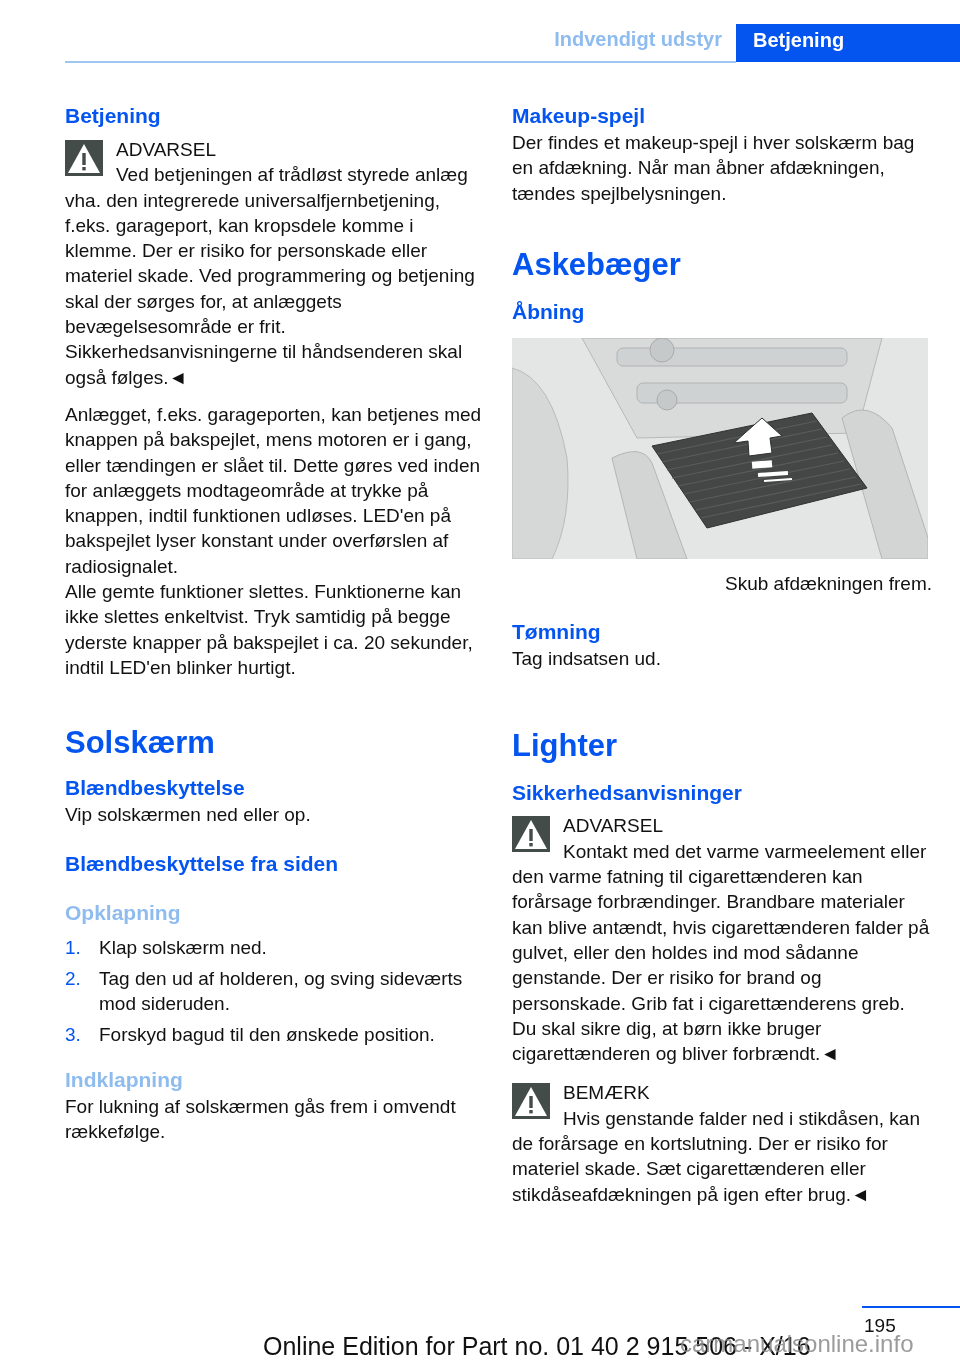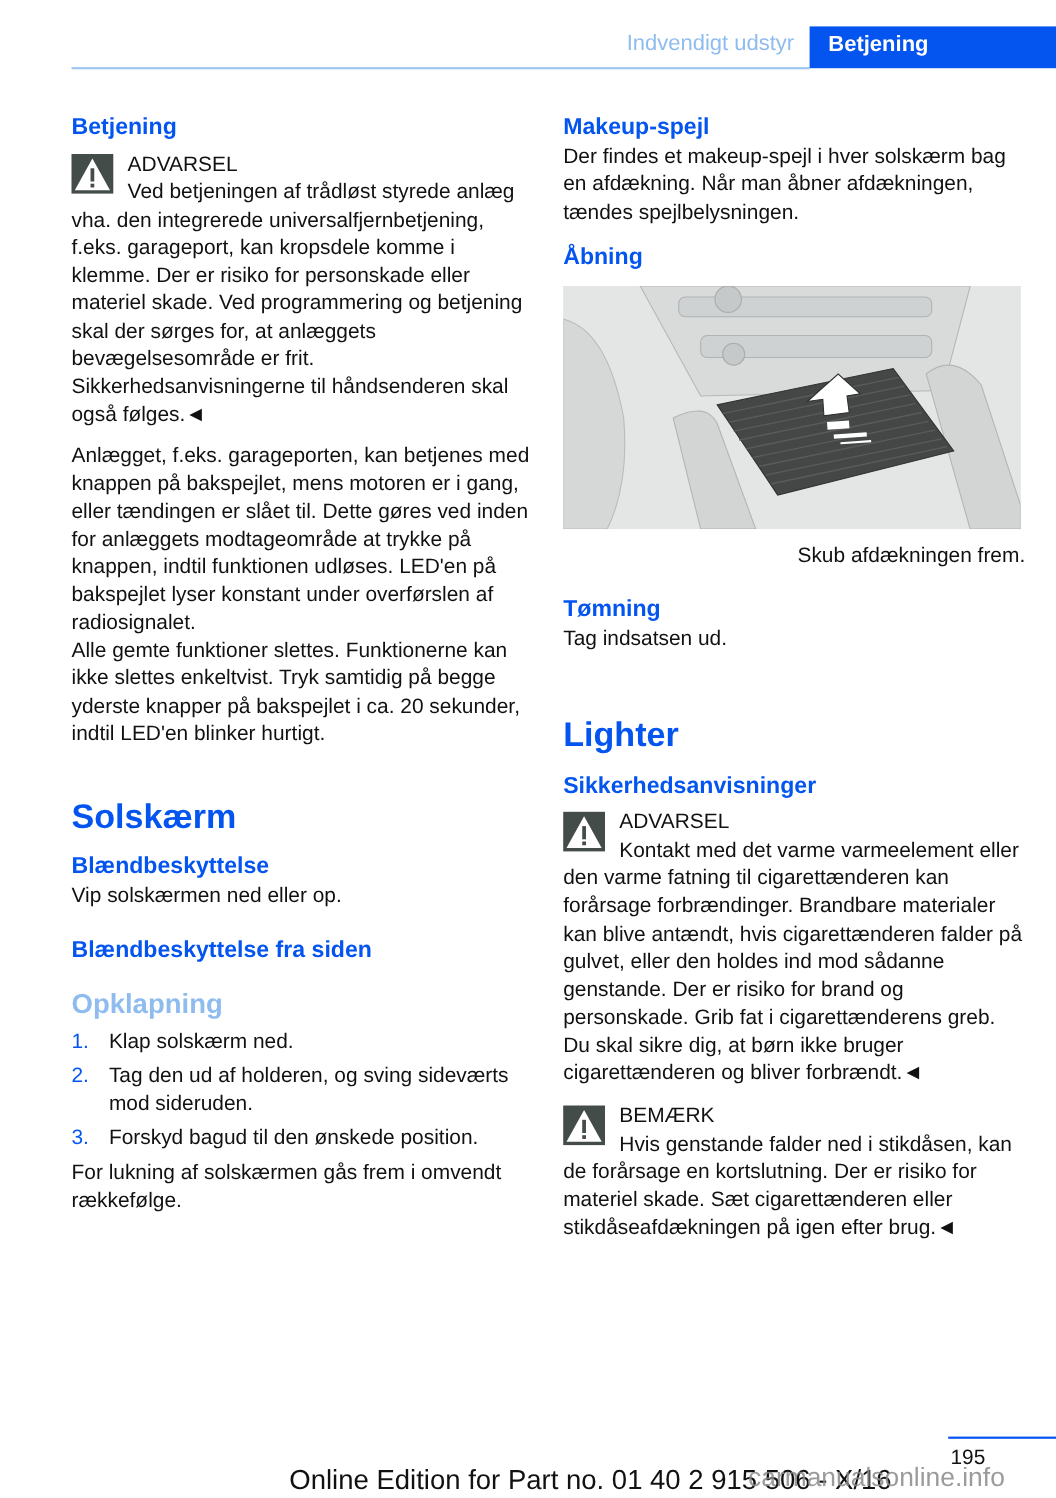--- a/index.html
+++ b/index.html
@@ -2,31 +2,31 @@
 <html><head>
 <meta charset="utf-8">
 <style>
   html, body { margin: 0; padding: 0; }
   body {
     width: 960px; height: 1362px; position: relative; overflow: hidden;
     background: #ffffff; color: #111111;
     font-family: "Liberation Sans", "DejaVu Sans", sans-serif;
   }
   .hdr-line { position: absolute; left: 65px; top: 61px; width: 671px; height: 2px; background: #9ec6f2; }
-  .hdr-prev { position: absolute; right: 238px; top: 28px; font-size: 20px; font-weight: normal; color: #8fbcef; white-space: nowrap; }
+  .hdr-prev { position: absolute; right: 238px; top: 28px; font-size: 20px; font-weight: bold; color: #8fbcef; white-space: nowrap; }
   .hdr-tab { position: absolute; left: 736px; top: 24px; width: 224px; height: 38px; background: #0455f0; }
   .hdr-tab span { position: absolute; left: 17px; top: 5px; font-size: 20px; font-weight: bold; color: #ffffff; }
 
   .col { position: absolute; top: 102px; }
   .col-left { left: 65px; width: 420px; }
   .col-right { left: 512px; width: 420px; }
 
   .h1 { font-size: 31px; font-weight: bold; color: #0455f0; line-height: 38px; margin: 0; }
   .h2 { font-size: 21px; font-weight: bold; color: #0455f0; line-height: 28px; margin: 0; }
-  .h3 { font-size: 25px; font-weight: bold; color: #8fbcef; line-height: 28px; margin: 0; }
+  .h3 { font-size: 21px; font-weight: bold; color: #8fbcef; line-height: 28px; margin: 0; }
   .p { font-size: 19px; line-height: 25.3px; margin: 0; }
 
   .warn { position: relative; }
   .warn-icon { float: left; width: 38px; height: 36px; background: #444c4a; margin: 5px 13px 4px 0; position: relative; }
   .warn-icon svg { position: absolute; left: 0; top: 0; }
   .warn-title { font-size: 19px; line-height: 25.3px; display: block; padding-top: 2px; }
 
   ol.steps { list-style: none; padding: 0; margin: 0; }
   ol.steps li { position: relative; padding-left: 34px; font-size: 19px; line-height: 25.3px; margin-bottom: 6px; }
   ol.steps li .num { position: absolute; left: 0; top: 0; color: #0455f0; }
@@ -67,27 +67,29 @@
   <h1 class="h1" style="margin-top:44px;">Solskærm</h1>
   <h2 class="h2" style="margin-top:12px;">Blændbeskyttelse</h2>
   <p class="p">Vip solskærmen ned eller op.</p>
   <h2 class="h2" style="margin-top:22px;">Blændbeskyttelse fra siden</h2>
   <h3 class="h3" style="margin-top:21px;">Opklapning</h3>
   <ol class="steps" style="margin-top:8px;">
     <li><span class="num">1.</span><span>Klap solskærm ned.</span></li>
     <li><span class="num">2.</span><span>Tag den ud af holderen, og sving sideværts mod sideruden.</span></li>
     <li><span class="num">3.</span><span>Forskyd bagud til den ønskede position.</span></li>
   </ol>
+  <h3 class="h3" style="margin-top:18px;">Indklapning</h3>
   <p class="p">For lukning af solskærmen gås frem i omvendt rækkefølge.</p>
 </div>
 
 <div class="col col-right">
   <h2 class="h2">Makeup-spejl</h2>
   <p class="p">Der findes et makeup-spejl i hver solskærm bag en afdækning. Når man åbner afdækningen, tændes spejlbelysningen.</p>
 
+  <h1 class="h1" style="margin-top:40px;">Askebæger</h1>
   <h2 class="h2" style="margin-top:14px;">Åbning</h2>
 
   <div class="photo" style="margin-top:12px;">
     <svg width="416" height="221" viewBox="0 0 416 221">
       <rect width="416" height="221" fill="#e4e5e5"></rect>
 
       <path d="M0,30 Q40,40 55,120 Q60,180 40,221 L0,221 Z" fill="#d6d8d8" stroke="#b9bcbc"></path>
 
       <path d="M70,0 L370,0 L345,95 L125,100 Z" fill="#d9dbdb" stroke="#b5b8b8"></path>
       <rect x="105" y="10" width="230" height="18" rx="6" fill="#cfd2d2" stroke="#b0b3b3"></rect>

